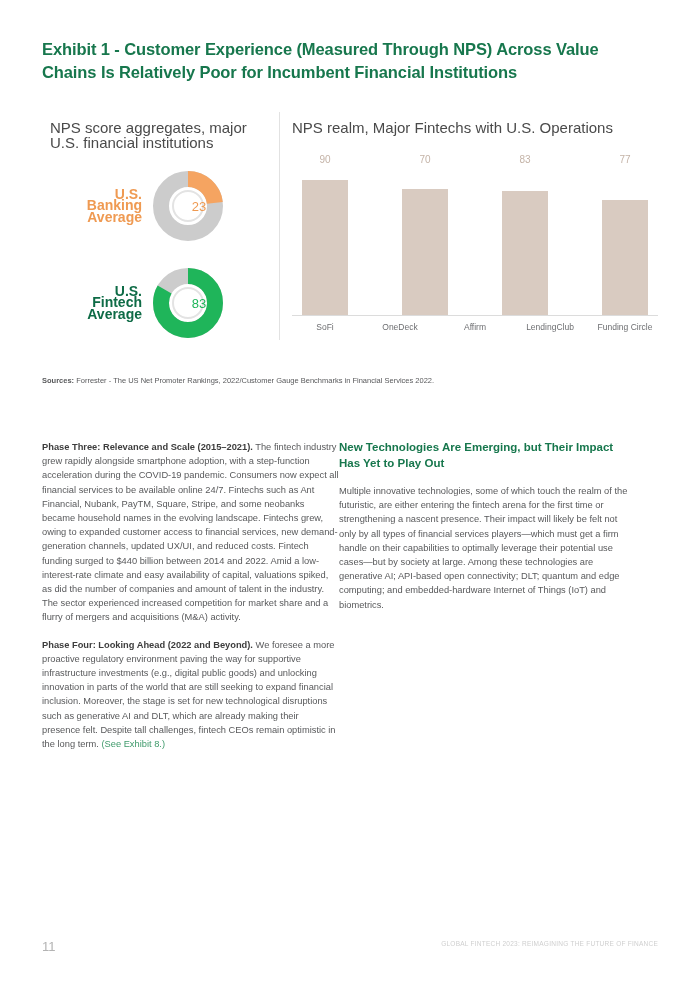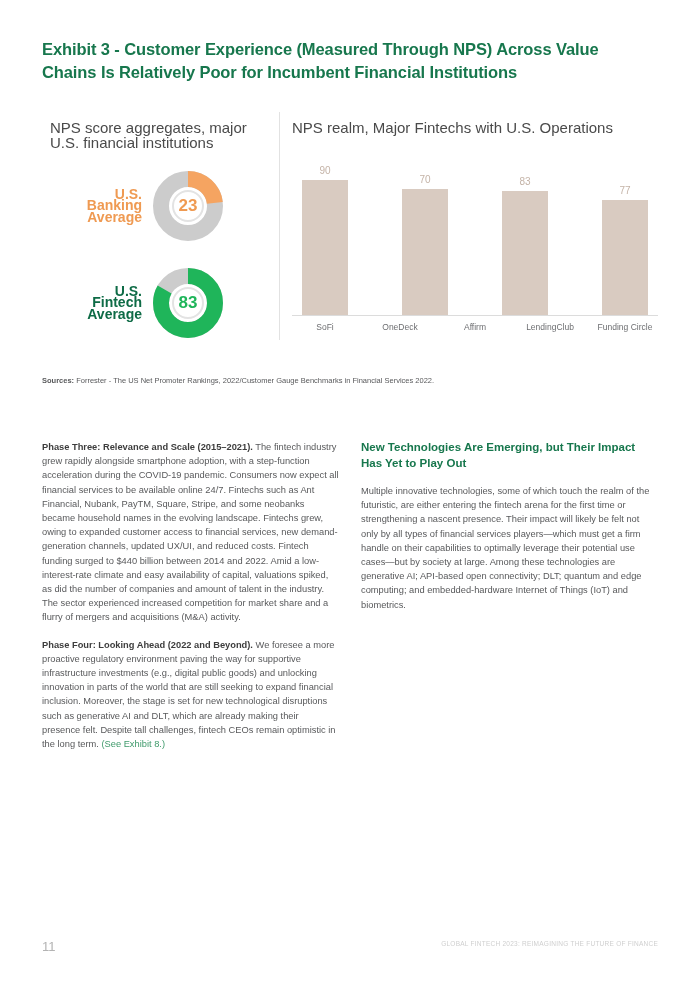--- a/index.html
+++ b/index.html
@@ -93,27 +93,27 @@
   .donut-label.green { color: #0e6b46; }
 
   .donut {
     position: relative;
     width: 72px;
     height: 72px;
   }
   .donut svg { display: block; }
   .donut-center {
     position: absolute;
-    left: 0; top: 0;
+    left: 11px; top: 0;
     width: 72px; height: 72px;
     display: flex;
     align-items: center;
     justify-content: center;
-    font-size: 17px;
-    font-weight: 700;
+    font-size: 13px;
+    font-weight: 400;
   }
   .donut-center.orange { color: #ef9a52; }
   .donut-center.green { color: #1fb55a; }
 
   
   .right-panel {
     position: absolute;
     left: 250px;
     top: 0;
     width: 366px;
@@ -133,21 +133,21 @@
     height: 161px;
     display: flex;
     align-items: flex-end;
     justify-content: space-between;
   }
   .bar-col {
     width: 66px;
     height: 161px;
     display: flex;
     flex-direction: column;
-    justify-content: flex-end;
+    justify-content: space-between;
     align-items: center;
     position: relative;
   }
   .bar-value {
     font-size: 10px;
     color: #c4b3a7;
     font-weight: 400;
     margin-bottom: 4px;
   }
   .bar-rect {
@@ -189,21 +189,20 @@
   }
   .sources b { font-weight: 700; }
 
   
   .body-cols {
     position: absolute;
     left: 42px;
     top: 440px;
     width: 616px;
     display: flex;
-    justify-content: space-between;
   }
   .col {
     width: 297px;
   }
   .col p {
     margin: 0 0 13px 0;
     font-size: 9.3px;
     line-height: 14.2px;
     color: #58595b;
     text-align: left;
@@ -234,21 +233,21 @@
     letter-spacing: 0.25px;
     color: #cfcfcf;
     text-transform: uppercase;
   }
 </style>
 </head>
 <body>
 
 <div class="page">
 
-  <div class="exhibit-title">Exhibit 3 - Customer Experience (Measured Through NPS) Across Value Chains Is Relatively Poor for Incumbent Financial Institutions</div>
+  <div class="exhibit-title">Exhibit 1 - Customer Experience (Measured Through NPS) Across Value Chains Is Relatively Poor for Incumbent Financial Institutions</div>
 
   <div class="chart-block">
 
     <div class="panel-divider"></div>
 
     <div class="left-panel">
       <div class="panel-title">NPS score aggregates, major U.S. financial institutions</div>
 
       <div class="donut-row first">
         <div class="donut-label orange">

